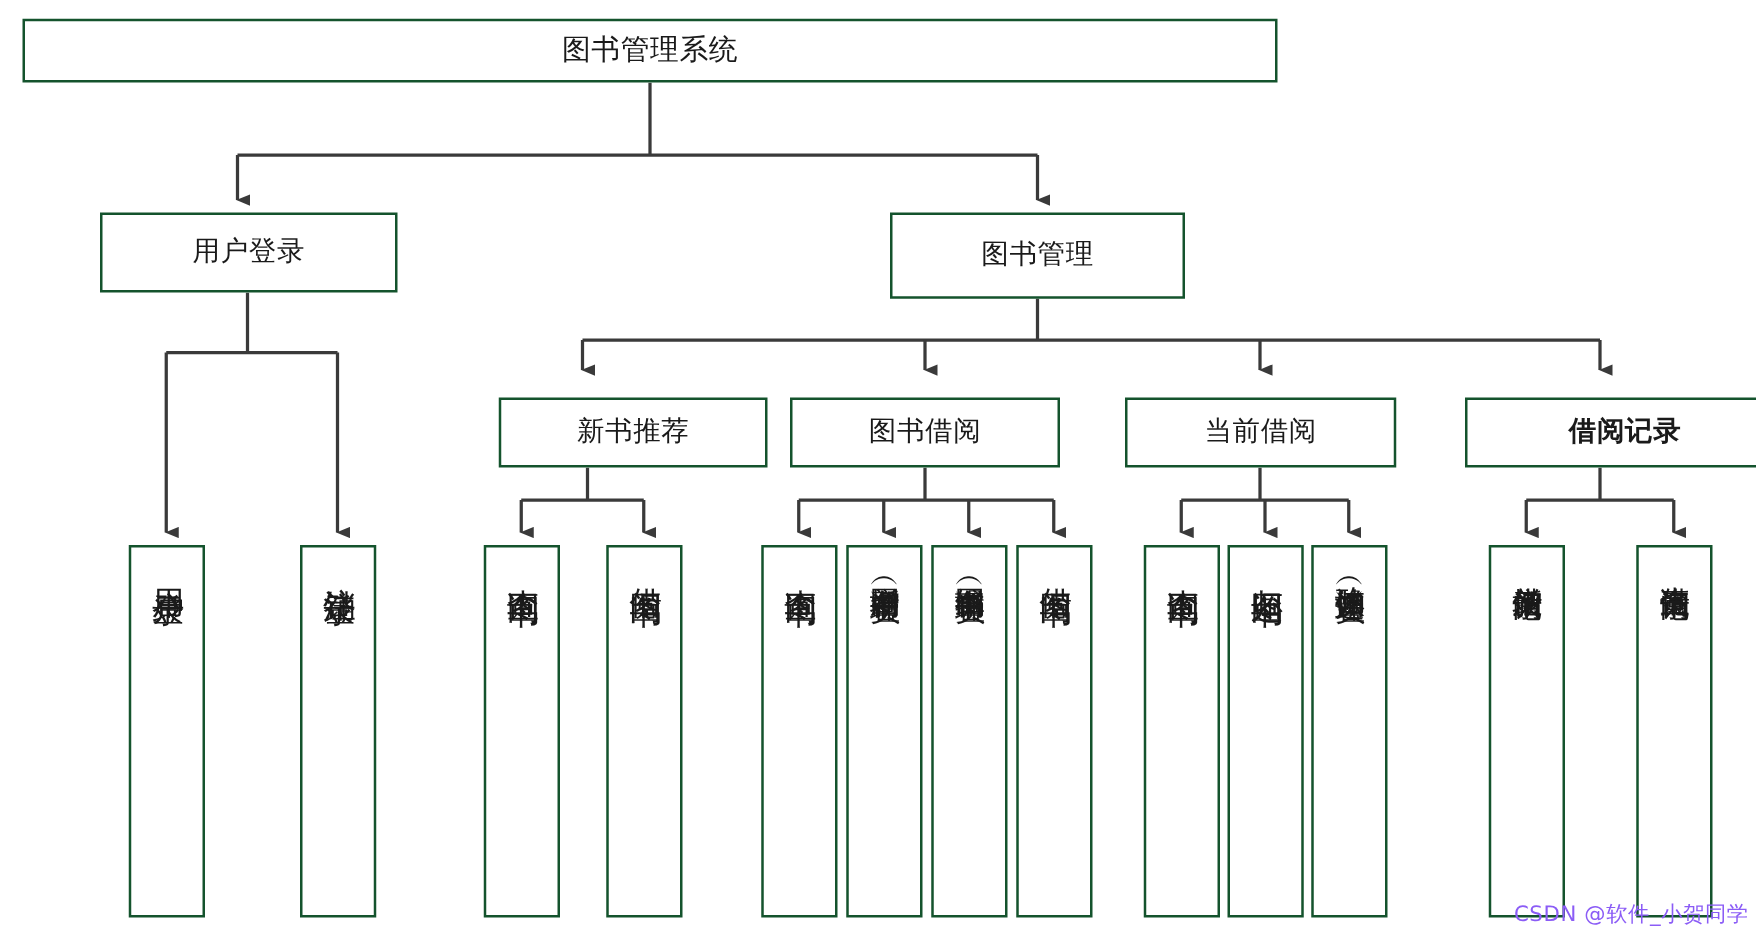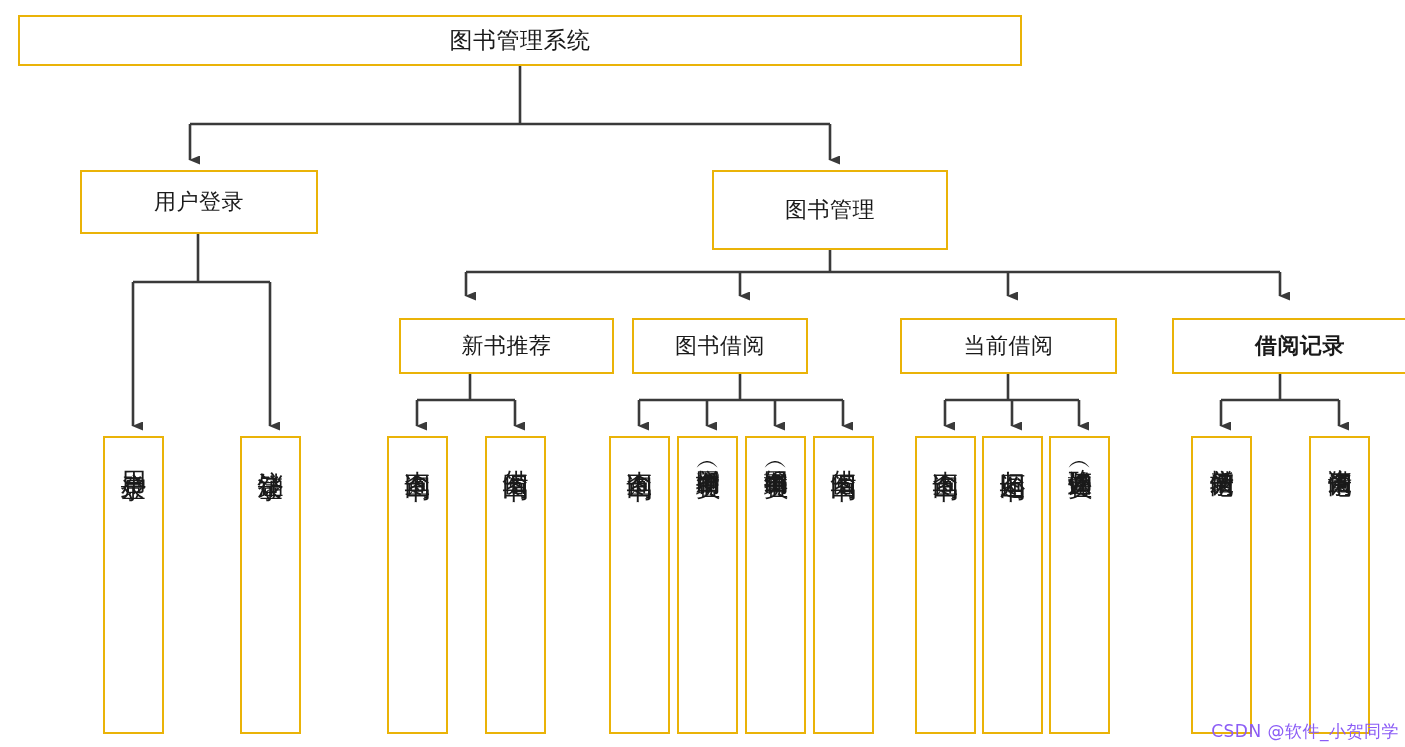--- a/index.html
+++ b/index.html
@@ -22,21 +22,21 @@
     position: absolute;
     left: 0;
     top: 0;
     width: 1405px;
     height: 747px;
     pointer-events: none;
   }
   .node {
     position: absolute;
     box-sizing: border-box;
-    border: 2px solid #eab308;
+    border: 2px solid #14532d;
     background: #ffffff;
     display: flex;
     align-items: center;
     justify-content: center;
     color: #1a1a1a;
     text-align: center;
     z-index: 2;
   }
   .node-h {
     font-size: 22px;
@@ -131,28 +131,28 @@
     </g>
   </svg>
 
   <div class="node node-h node-root" style="left:18px; top:15px; width:1004px; height:51px;">
     <span>图书管理系统</span>
   </div>
 
   <div class="node node-h" style="left:80px; top:170px; width:238px; height:64px;">
     <span>用户登录</span>
   </div>
-  <div class="node node-h" style="left:712px; top:170px; width:236px; height:80px;">
+  <div class="node node-h" style="left:712px; top:170px; width:236px; height:69px;">
     <span>图书管理</span>
   </div>
 
   <div class="node node-h" style="left:363px; top:318px; width:215px; height:56px;margin-left:36px;">
     <span>新书推荐</span>
   </div>
-  <div class="node node-h" style="left:632px; top:318px; width:176px; height:56px;">
+  <div class="node node-h" style="left:632px; top:318px; width:216px; height:56px;">
     <span>图书借阅</span>
   </div>
   <div class="node node-h" style="left:900px; top:318px; width:217px; height:56px;">
     <span>当前借阅</span>
   </div>
   <div class="node node-h" style="left:1172px; top:318px; width:256px; height:56px;font-weight:bold;">
     <span>借阅记录</span>
   </div>
 
   <div class="node node-v" style="left:103px; top:436px; width:61px; height:298px;">

